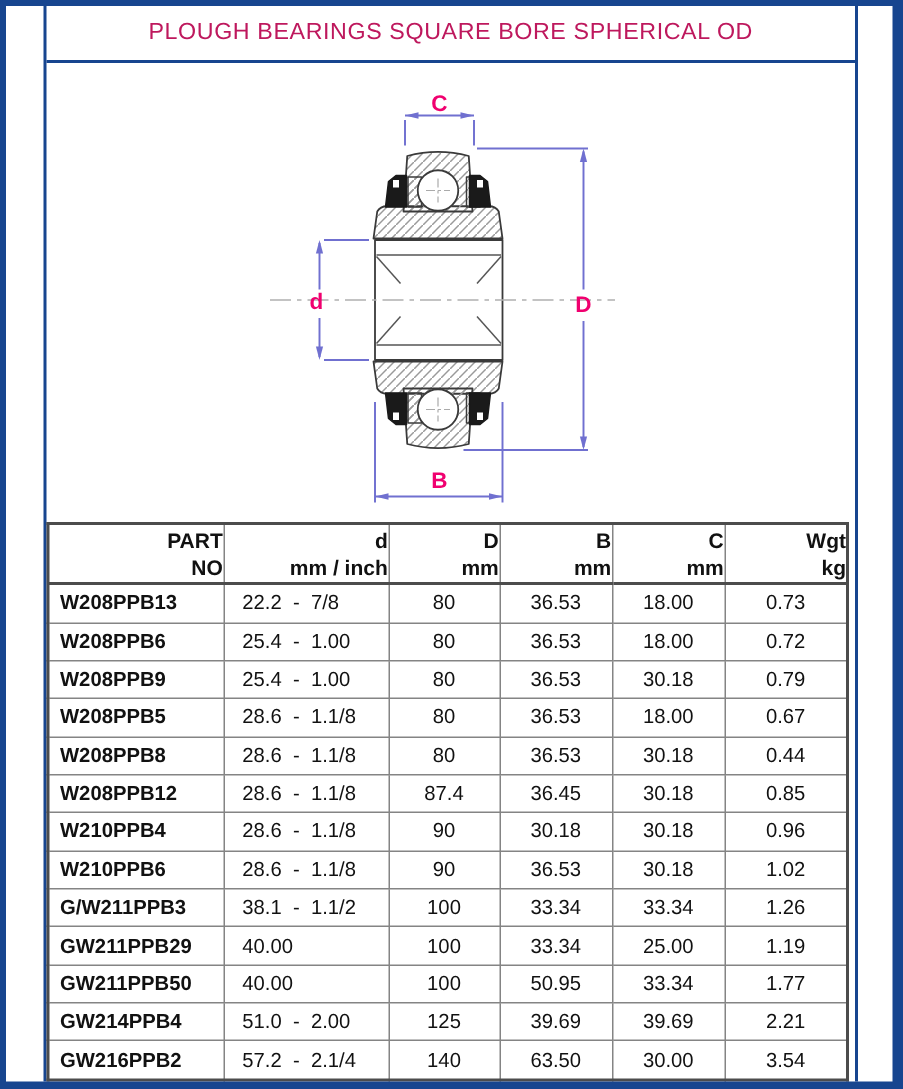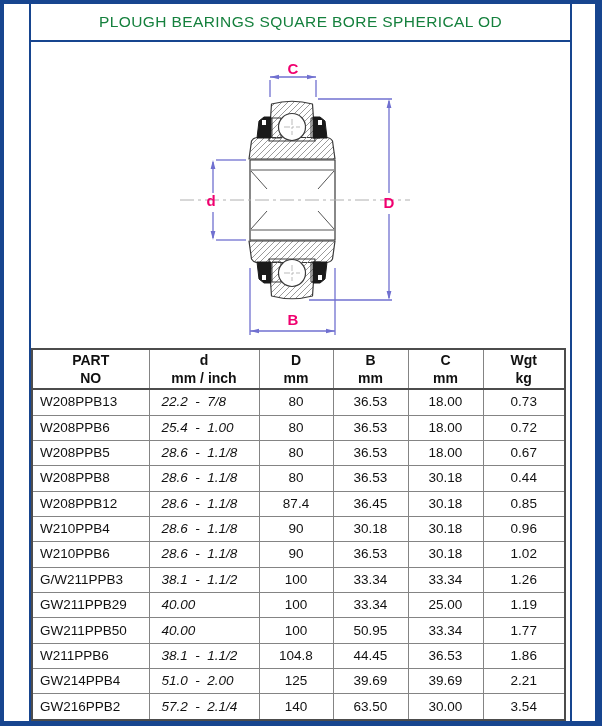--- a/index.html
+++ b/index.html
@@ -11,39 +11,39 @@
     position:absolute;inset:0;box-sizing:border-box;
     border-style:solid;border-color:#17458F;
     border-width:4px 7px 5px 4px;pointer-events:none;z-index:5;
   }
   .content-box{
     position:absolute;left:29px;top:4px;bottom:5px;width:543px;
     box-sizing:border-box;border-left:2px solid #17458F;border-right:2px solid #17458F;
   }
   .title-bar{
     height:36px;line-height:36px;border-bottom:2px solid #17458F;
-    text-align:center;color:#15803d;font-size:15.5px;letter-spacing:.4px;
+    text-align:center;color:#be185d;font-size:15.5px;letter-spacing:.4px;
     white-space:nowrap;
   }
   .drawing-area{position:relative;height:306px;}
   .drawing-area svg{display:block;width:539px;height:306px;}
 
   table.parts{
     border-collapse:collapse;table-layout:fixed;width:533px;height:373px;
     border:2px solid #4c4c4c;color:#111;
   }
   table.parts th,table.parts td{
     border:1px solid #848484;padding:0;text-align:center;
     font-size:13.5px;line-height:16px;overflow:hidden;white-space:nowrap;
   }
   table.parts thead tr{height:40px;}
   table.parts thead th{font-size:14px;font-weight:bold;border-bottom:2px solid #4c4c4c;}
-  table.parts td.part{font-weight:normal;text-align:left;padding-left:7px;}
-  table.parts td.dcol{text-align:left;padding-left:12px;font-style:italic;}
-  .hdr-line{display:block;line-height:18px;}
+  table.parts td.part{font-weight:bold;text-align:left;padding-left:7px;}
+  table.parts td.dcol{text-align:left;padding-left:12px;}
+  .hdr-line{display:block;line-height:18px;text-align:right;}
 </style>
 </head>
 <body>
 
 <div class="page">
   <div class="outer-frame"></div>
 
   <div class="content-box">
 
     <div class="title-bar">
@@ -185,20 +185,28 @@
           </tr>
           <tr>
             <td class="part">W208PPB6</td>
             <td class="dcol">25.4&nbsp;&nbsp;-&nbsp;&nbsp;1.00</td>
             <td>80</td>
             <td>36.53</td>
             <td>18.00</td>
             <td>0.72</td>
           </tr>
           <tr>
+            <td class="part">W208PPB9</td>
+            <td class="dcol">25.4&nbsp;&nbsp;-&nbsp;&nbsp;1.00</td>
+            <td>80</td>
+            <td>36.53</td>
+            <td>30.18</td>
+            <td>0.79</td>
+          </tr>
+          <tr>
             <td class="part">W208PPB5</td>
             <td class="dcol">28.6&nbsp;&nbsp;-&nbsp;&nbsp;1.1/8</td>
             <td>80</td>
             <td>36.53</td>
             <td>18.00</td>
             <td>0.67</td>
           </tr>
           <tr>
             <td class="part">W208PPB8</td>
             <td class="dcol">28.6&nbsp;&nbsp;-&nbsp;&nbsp;1.1/8</td>
@@ -247,28 +255,20 @@
             <td>25.00</td>
             <td>1.19</td>
           </tr>
           <tr>
             <td class="part">GW211PPB50</td>
             <td class="dcol">40.00</td>
             <td>100</td>
             <td>50.95</td>
             <td>33.34</td>
             <td>1.77</td>
-          </tr>
-          <tr>
-            <td class="part">W211PPB6</td>
-            <td class="dcol">38.1&nbsp;&nbsp;-&nbsp;&nbsp;1.1/2</td>
-            <td>104.8</td>
-            <td>44.45</td>
-            <td>36.53</td>
-            <td>1.86</td>
           </tr>
           <tr>
             <td class="part">GW214PPB4</td>
             <td class="dcol">51.0&nbsp;&nbsp;-&nbsp;&nbsp;2.00</td>
             <td>125</td>
             <td>39.69</td>
             <td>39.69</td>
             <td>2.21</td>
           </tr>
           <tr>

